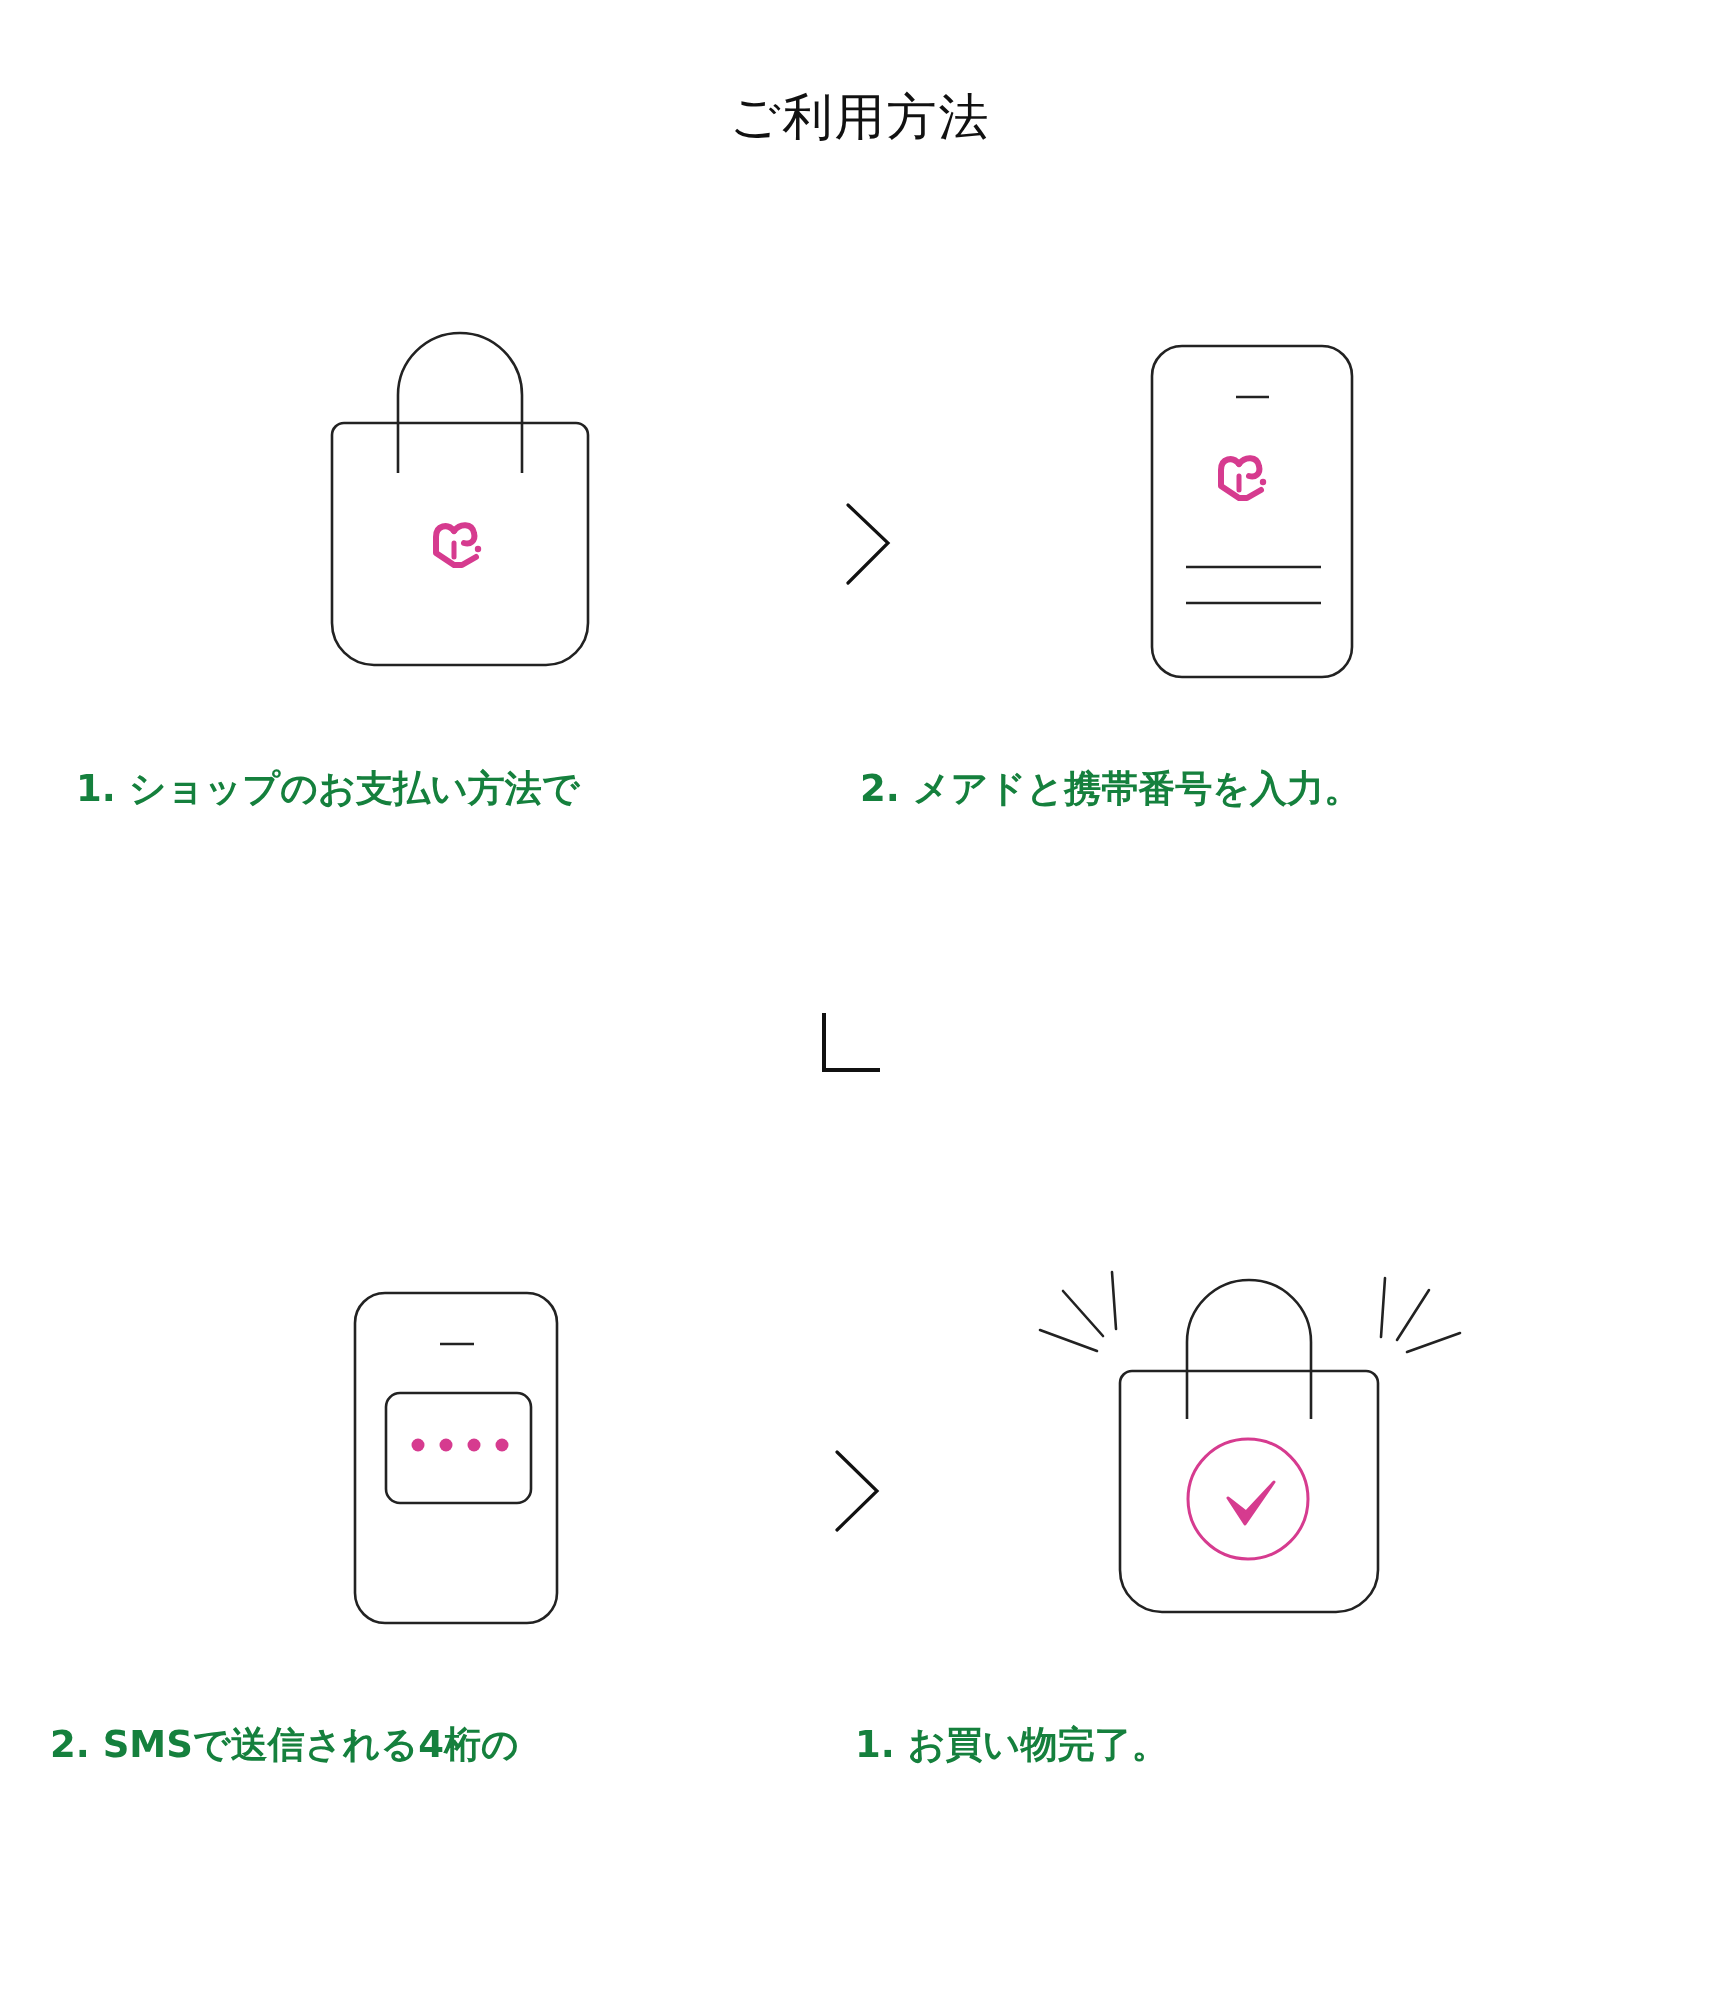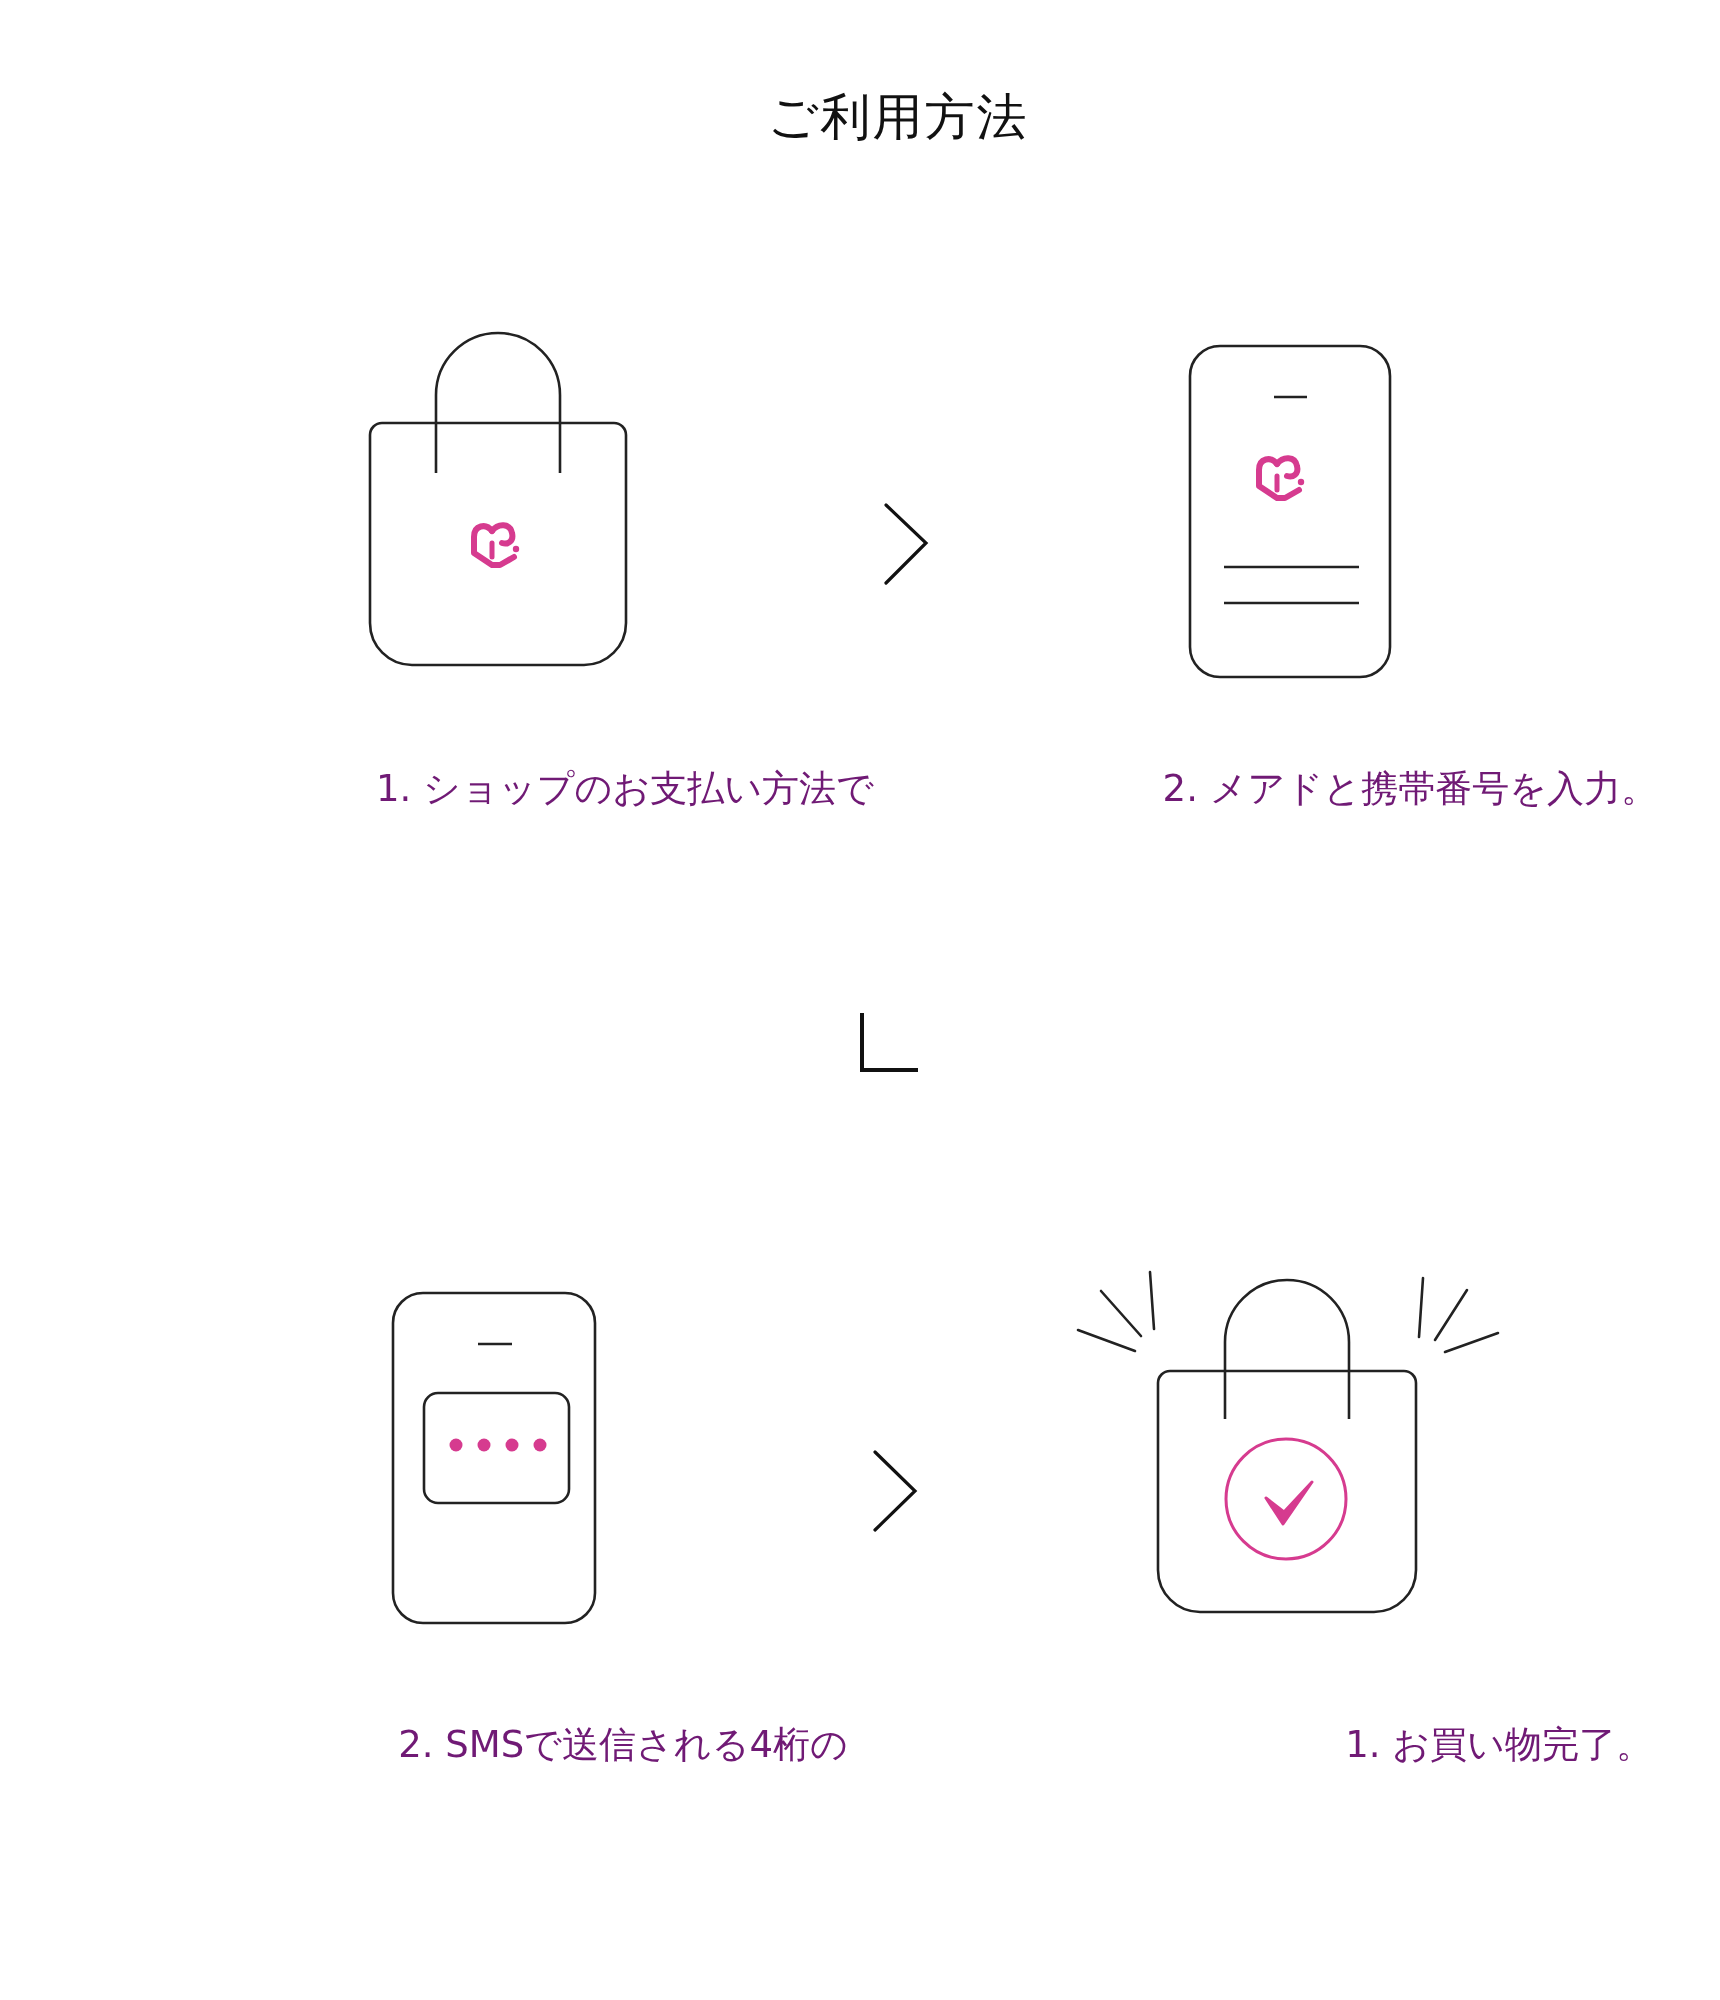--- a/index.html
+++ b/index.html
@@ -1,26 +1,27 @@
 <!DOCTYPE html>
 <html><head>
 <meta charset="utf-8">
 <style>
   html, body { margin: 0; padding: 0; background: #ffffff; }
-  #page { position: relative; width: 1637px; height: 2000px; background: #ffffff; overflow: hidden; margin-left: 38px; }
+  #page { position: relative; width: 1637px; height: 2000px; background: #ffffff; overflow: hidden; }
   #art { position: absolute; left: 0; top: 0; width: 1720px; height: 2000px; }
   .title {
     position: absolute; left: 0; width: 1720px; top: 82px; text-align: center;
     font-family: "DejaVu Serif", "Liberation Serif", serif; font-size: 50px; color: #111111;
     letter-spacing: 2px; line-height: 70px;
   }
   .caption {
-    position: absolute; width: 760px; text-align: right;
-    font-family: "DejaVu Sans", "Liberation Sans", sans-serif; font-size: 37px; color: #701a75;
+    position: absolute; width: 760px; text-align: left;
+    font-family: "DejaVu Sans", "Liberation Sans", sans-serif; font-size: 37px; color: #15803d;
     line-height: 66px;
+    font-weight: bold;
   }
   .caption span { display: block; white-space: nowrap; }
 </style>
 </head>
 <body>
 
 <div id="page">
 
   <h1 class="title" style="margin:0;font-weight:normal;">ご利用方法</h1>
 

